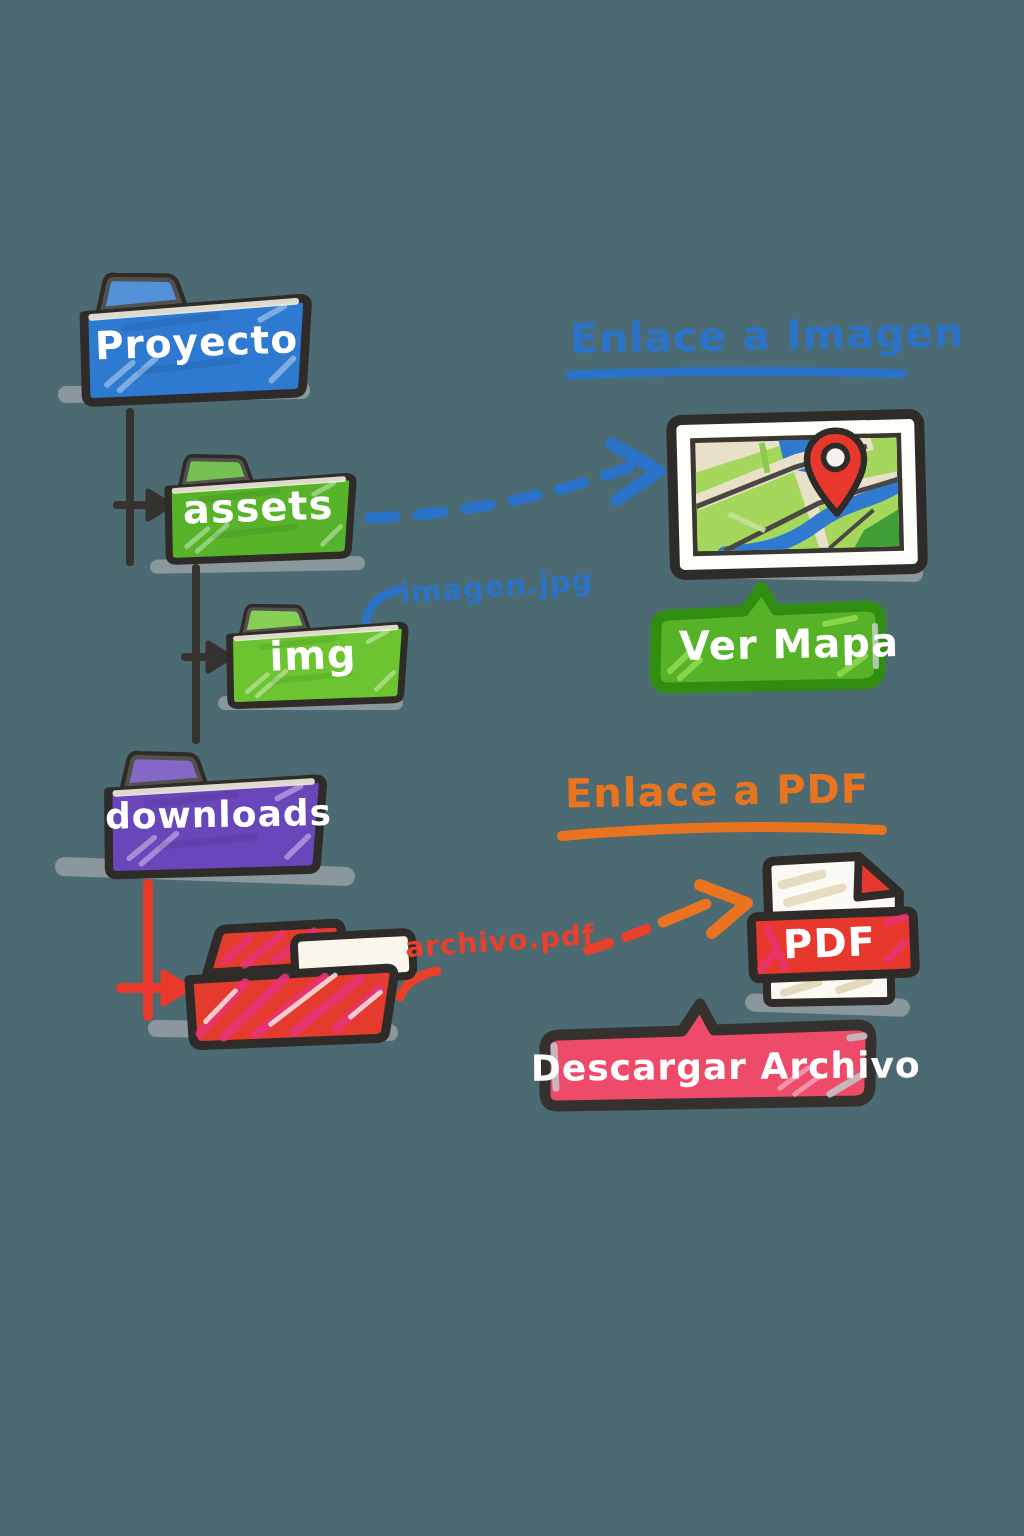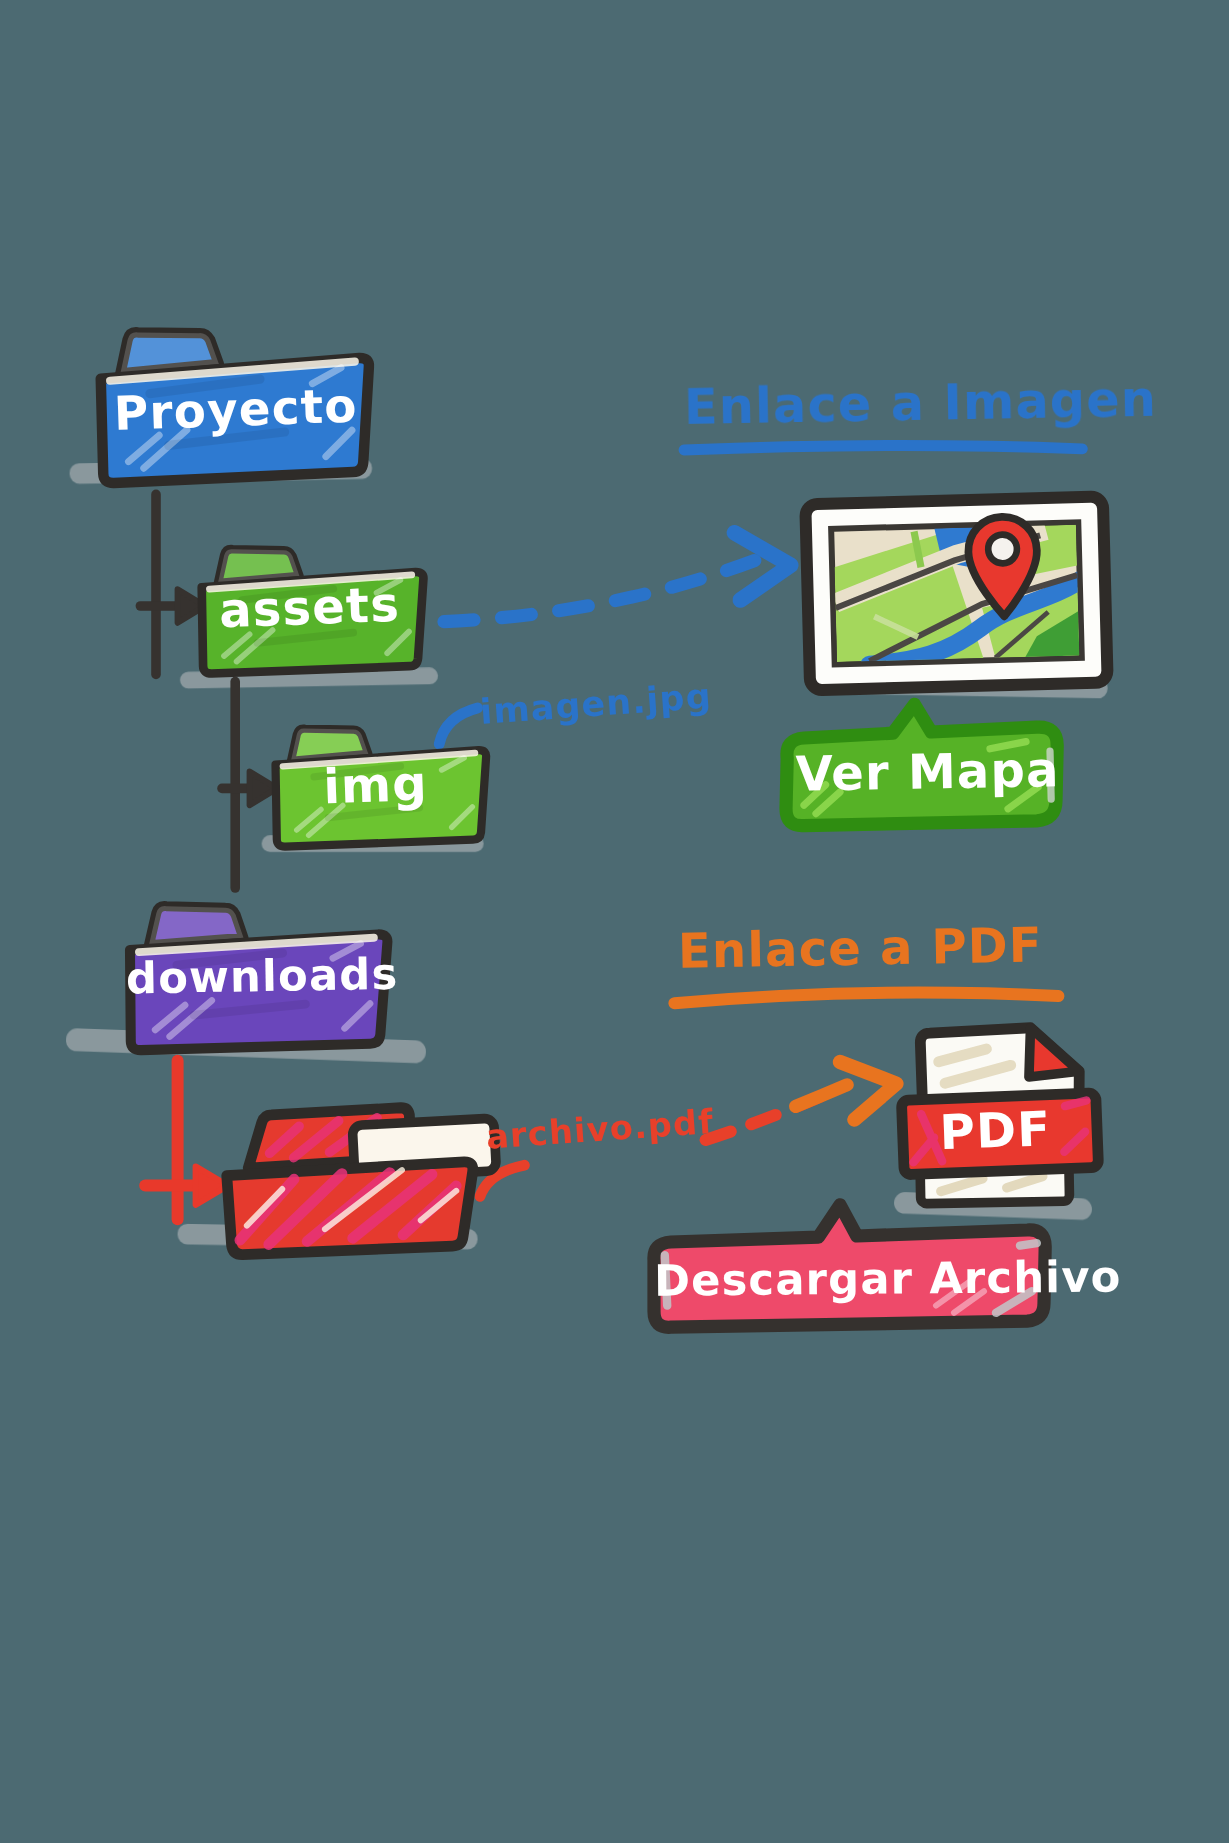--- a/index.html
+++ b/index.html
@@ -175,27 +175,27 @@
   <div class="lbl" style="left:178px;top:484px;width:160px;font-size:40px;transform:rotate(-2deg);">assets</div>
 
   <div class="lbl" style="left:238px;top:632px;width:150px;font-size:40px;transform:rotate(-2deg);">img</div>
 
   <div class="lbl" style="left:105px;top:794px;width:215px;font-size:36px;transform:rotate(-1deg);">downloads</div>
 
   <div class="heading" style="left:570px;top:312px;width:340px;text-align:center;font-size:41px;color:#2a73c9;transform:rotate(-1deg);">Enlace a Imagen</div>
 
   <div class="heading" style="left:400px;top:570px;width:180px;text-align:center;font-size:29px;color:#2a73c9;transform:rotate(-4deg);">imagen.jpg</div>
 
-  <button class="btn" style="left:660px;top:608px;width:225px;height:72px;">
+  <button class="btn" style="left:676px;top:608px;width:225px;height:72px;">
     <span style="font-size:40px;transform:rotate(-1deg);">Ver Mapa</span>
   </button>
 
   <div class="heading" style="left:565px;top:768px;width:290px;text-align:center;font-size:40px;color:#e8741f;transform:rotate(-1deg);">Enlace a PDF</div>
 
   <div class="heading" style="left:405px;top:925px;width:180px;text-align:center;font-size:28px;color:#e8402a;transform:rotate(-4deg);">archivo.pdf</div>
 
   <div class="lbl" style="left:762px;top:920px;width:135px;font-size:40px;transform:rotate(-2deg);">PDF</div>
 
-  <button class="btn" style="left:582px;top:1032px;width:315px;height:68px;">
+  <button class="btn" style="left:568px;top:1032px;width:315px;height:68px;">
     <span style="font-size:36px;transform:rotate(-0.5deg);">Descargar Archivo</span>
   </button>
 
 </div>
 
 </body></html>

